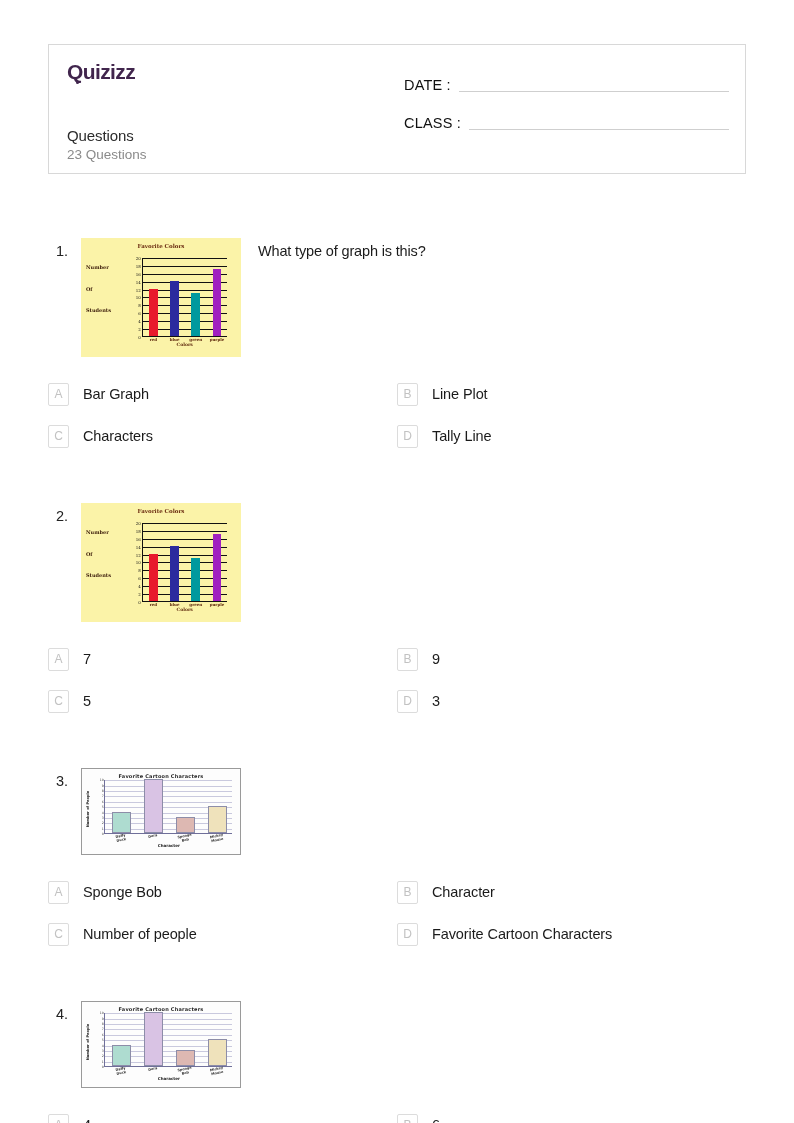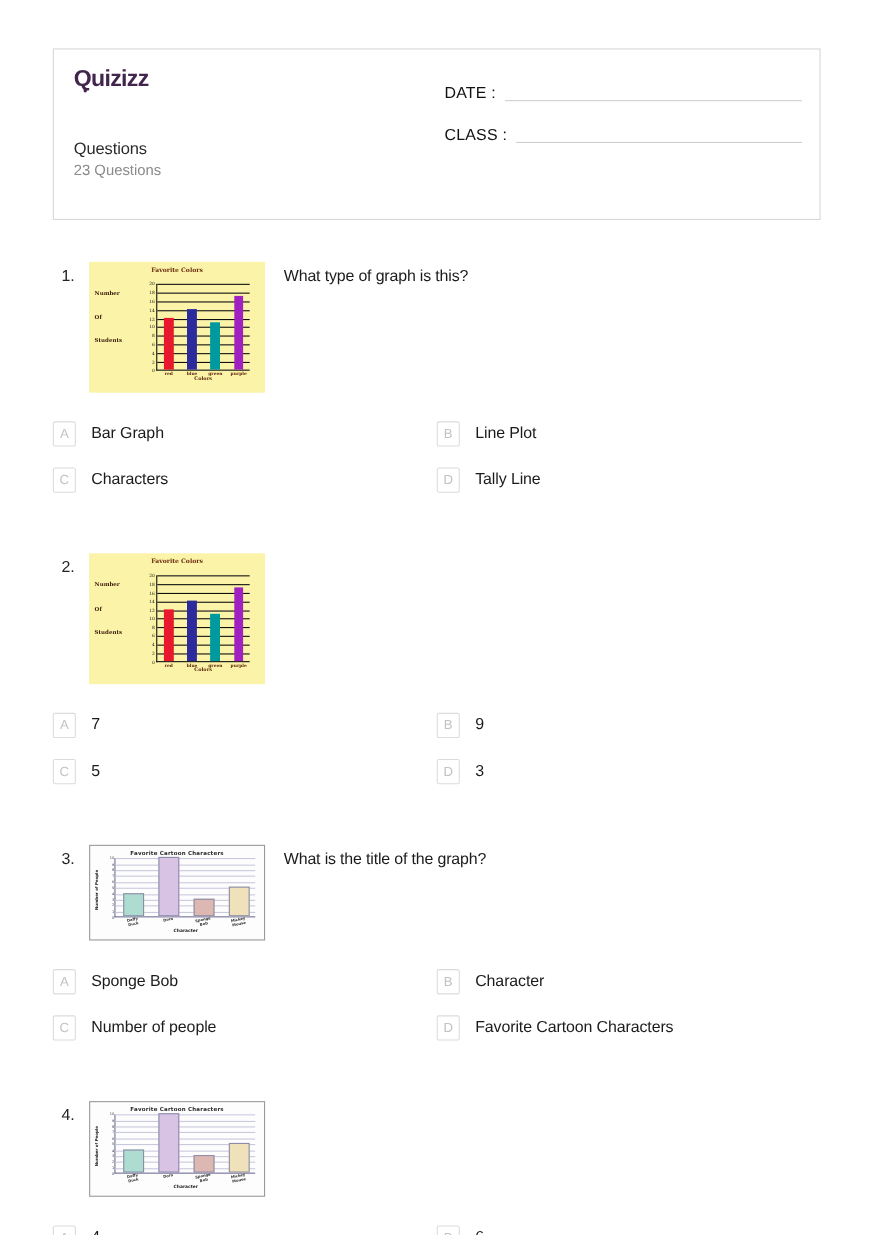--- a/index.html
+++ b/index.html
@@ -9,21 +9,21 @@
     background:#ffffff;
     font-family:"Liberation Sans", sans-serif;
     color:#1b1b1b;
     overflow:hidden;
     position:relative;
   }
 
   
   .header-card{
     position:absolute; left:48px; top:44px;
-    width:698px; height:156px;
+    width:698px; height:130px;
     border:1px solid #d8d8d8;
     background:#fff;
     display:flex;
   }
   .header-left{ width:355px; padding:16px 0 0 18px; position:relative; }
   .logo{
     font-size:21px; font-weight:bold; letter-spacing:-0.6px;
     color:#41254d; line-height:1;
     display:inline-block; position:relative;
   }
@@ -354,21 +354,20 @@
               <div class="bar" style="left: 70.4px; width: 19.2px; height: 16.182px; background: rgb(221, 184, 178);"></div>
               <div class="xlab" style="left: 80px;">Sponge
 Bob</div>
               <div class="bar" style="left: 102.4px; width: 19.2px; height: 26.97px; background: rgb(239, 226, 187);"></div>
               <div class="xlab" style="left: 112px;">Mickey
 Mouse</div>
               <div class="axis-title">Character</div>
             </div>
           </div>
         </div>
-        <div class="q-text">What is the title of the graph?</div>
       </div>
       <div class="options">
         <div class="option">
           <div class="opt-badge">A</div>
           <div class="opt-text">Sponge Bob</div>
         </div>
         <div class="option">
           <div class="opt-badge">B</div>
           <div class="opt-text">Character</div>
         </div>

